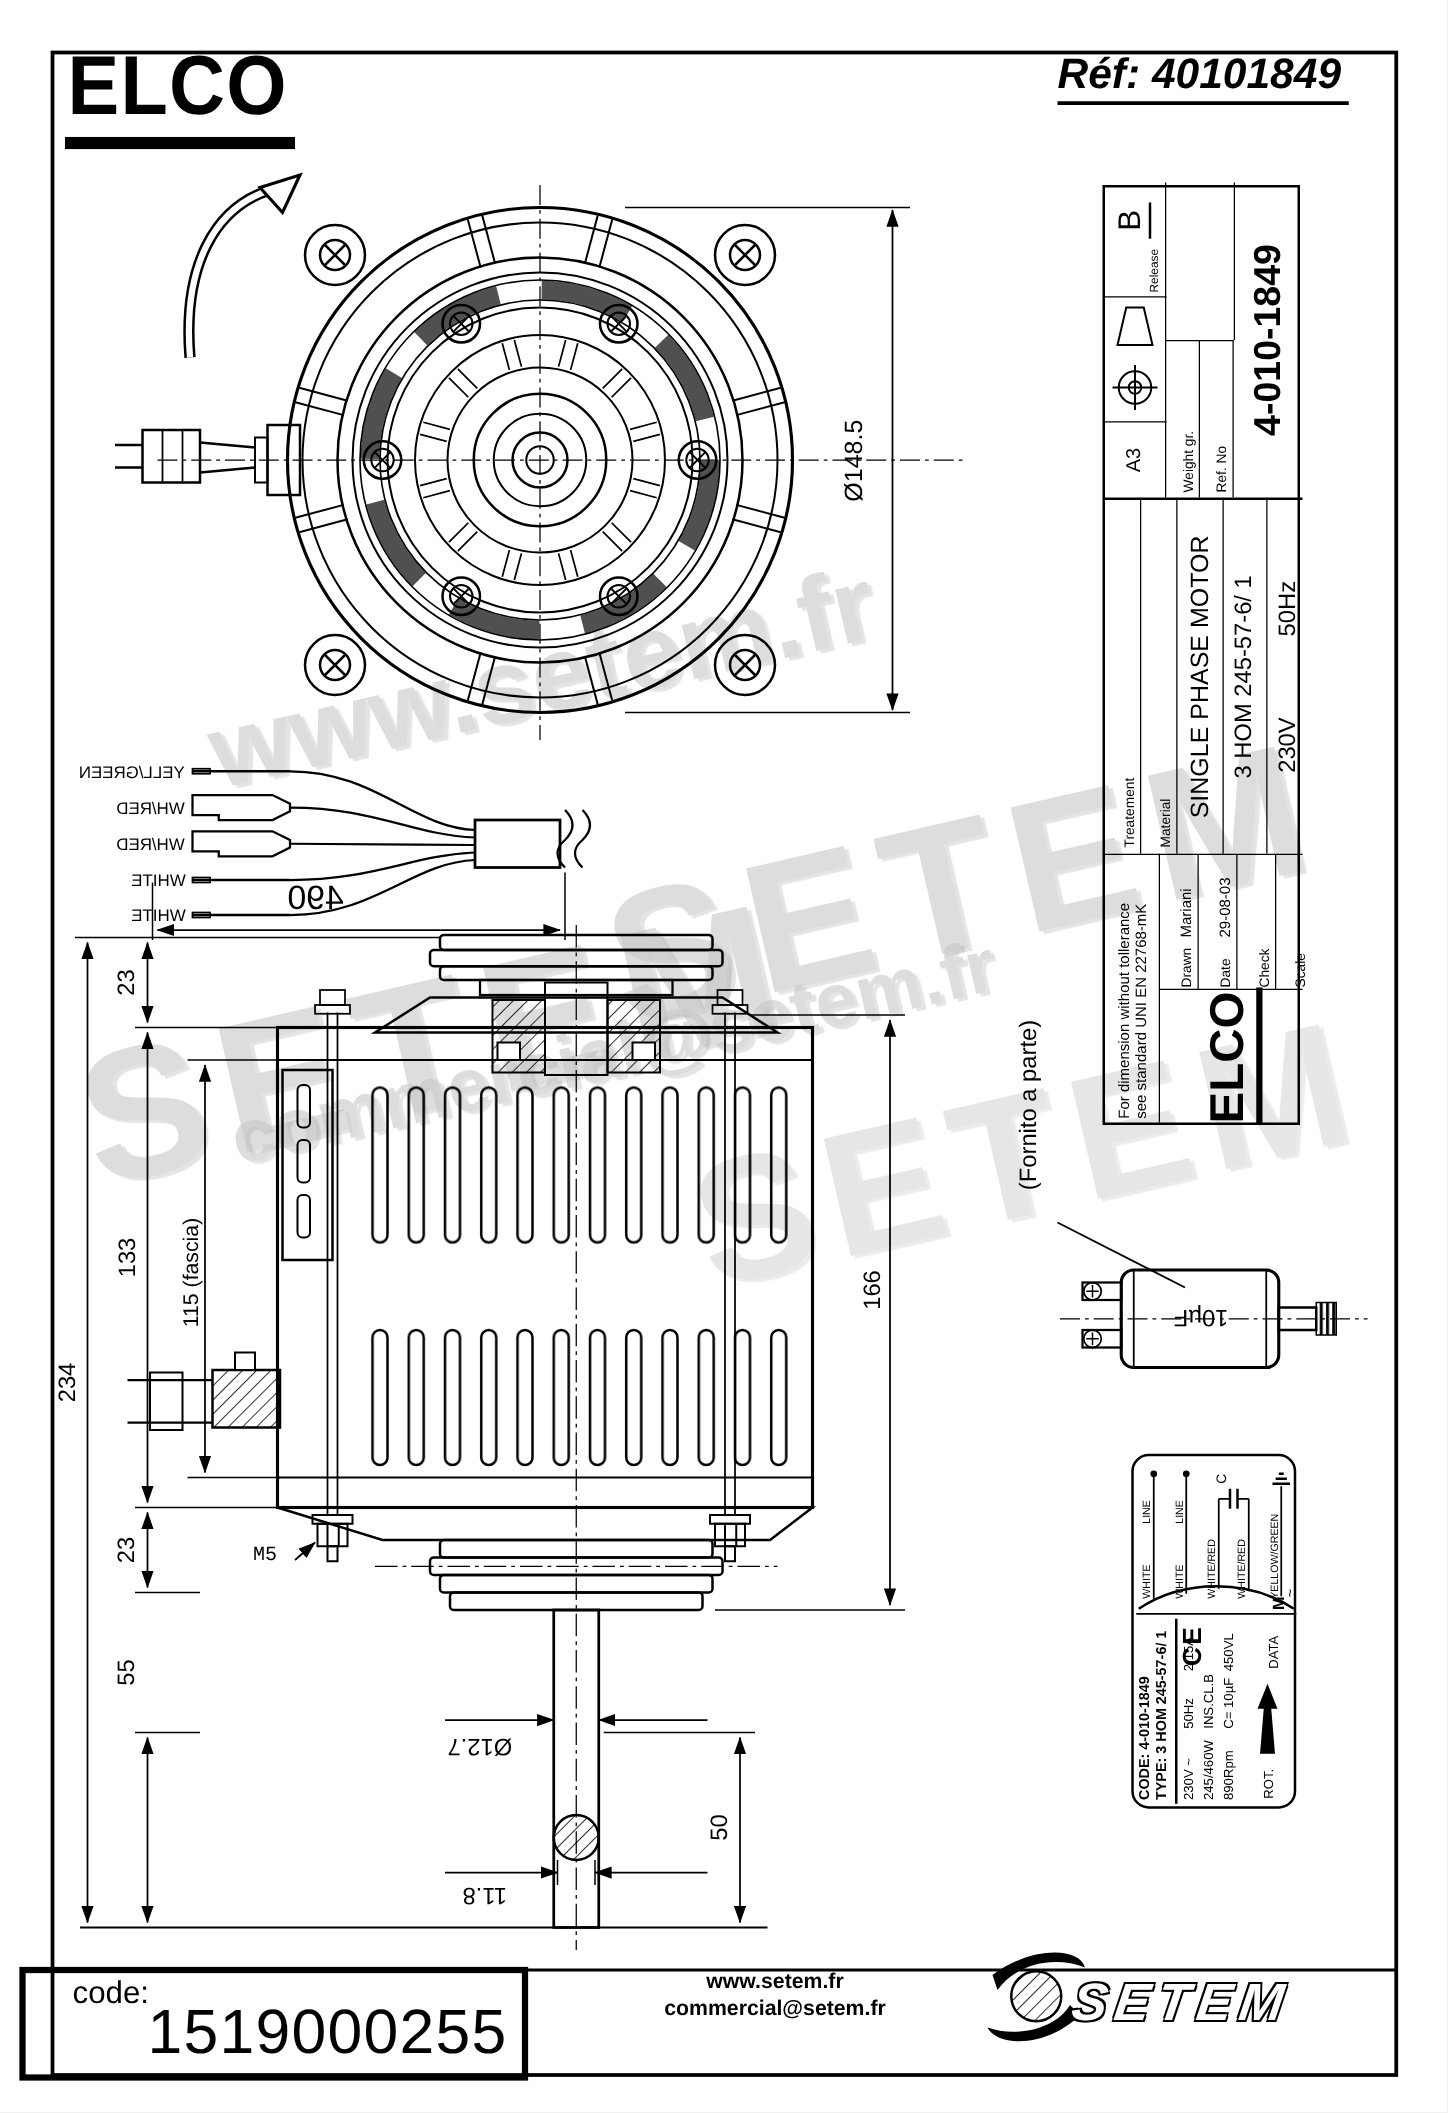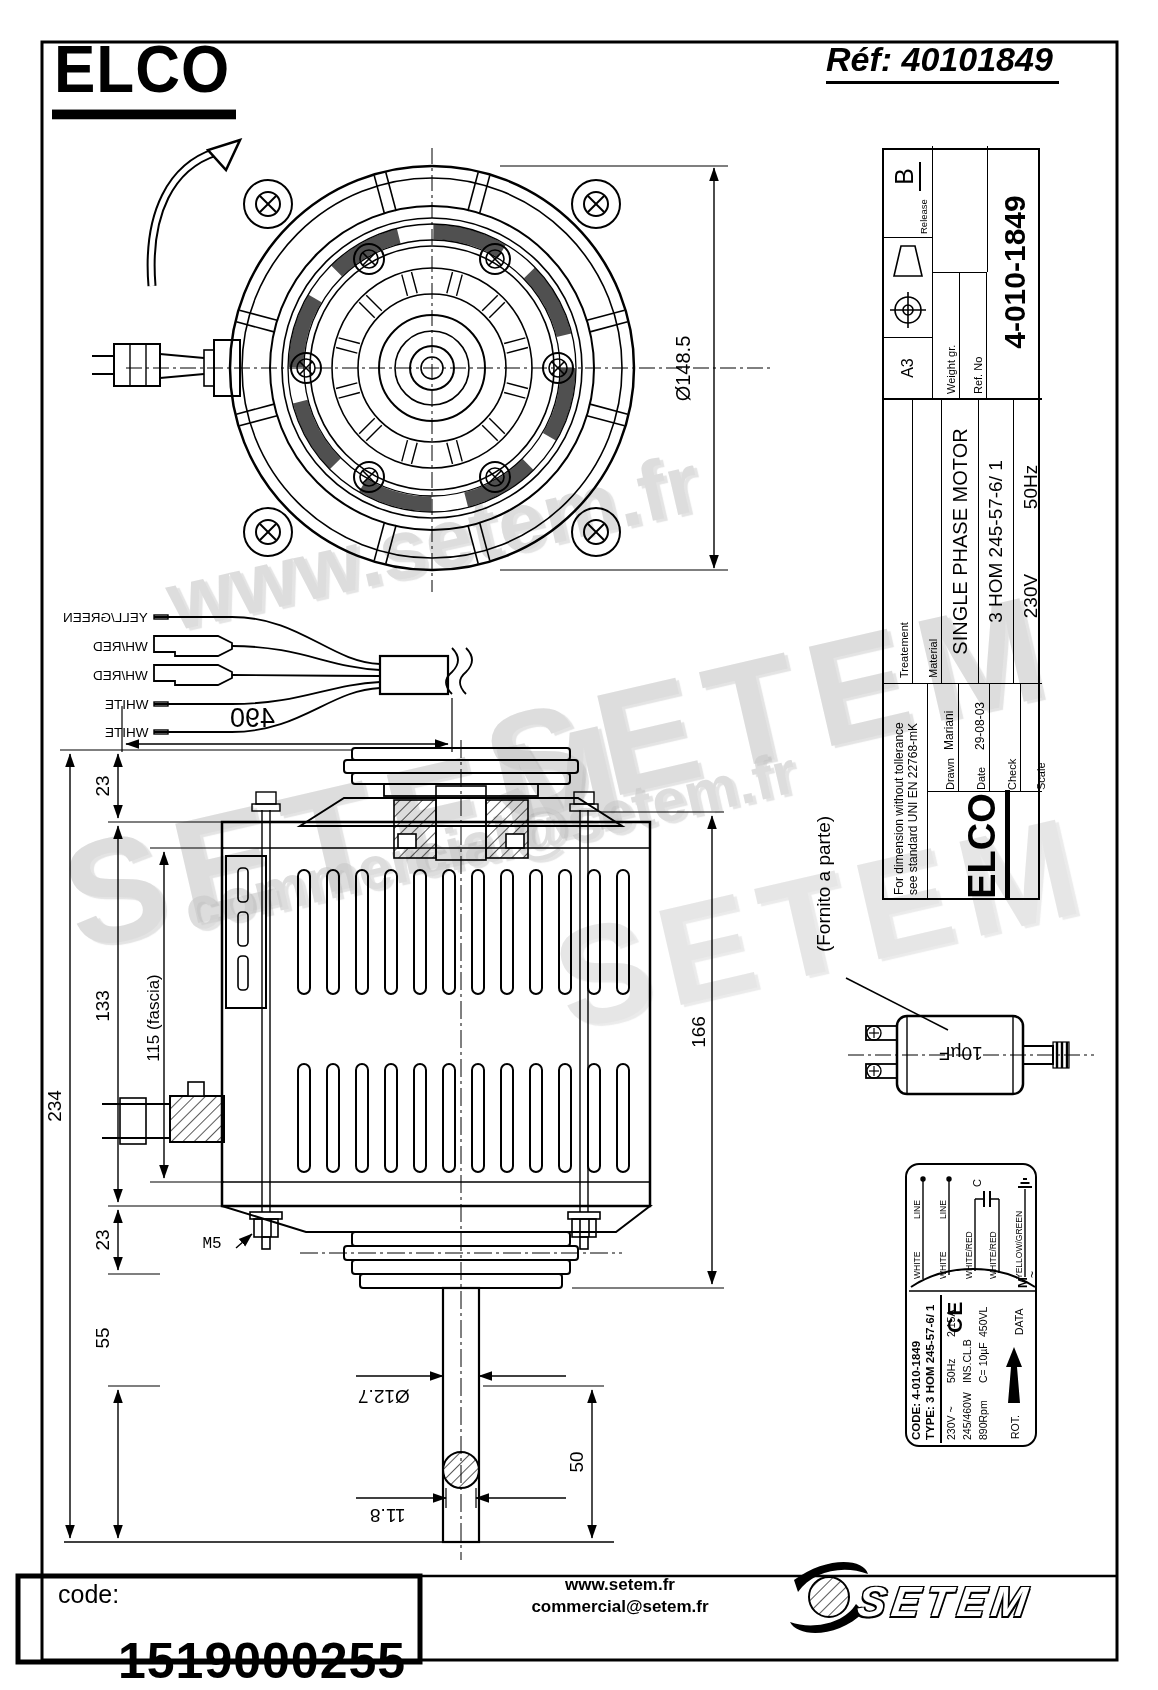--- a/index.html
+++ b/index.html
@@ -379,21 +379,21 @@
     <g>
       <circle cx="829" cy="1597" r="20" fill="url(#hatch)" stroke="#000" stroke-width="2"></circle>
       <path d="M794 1580 C826 1556 864 1558 868 1574 C842 1564 812 1572 798 1592 Z" fill="#000"></path>
       <path d="M864 1612 C838 1638 798 1638 790 1622 C812 1630 844 1624 856 1604 Z" fill="#000"></path>
     </g>
   </svg>
 
   <div class="t" style="left:52px;top:36px;height:78px;z-index:4;">
     <span class="elco-logo" style="font-size:62px;">ELCO</span>
   </div>
-  <div class="t" style="left:826px;top:40px;align-items:flex-end;">
+  <div class="t" style="left:846px;top:40px;align-items:flex-end;">
     <span style="font-size:34px;font-weight:700;font-style:italic;border-bottom:3px solid #000;padding:0 6px 2px 0;">Réf: 40101849</span>
   </div>
 
   <div class="t r270" style="left:660px;top:296px;width:48px;height:144px;font-size:20px;">
       <span>Ø148.5</span>
     </div>
 
   <div class="t mx" style="left:48px;top:606px;width:100px;height:22px;font-size:13.5px;">
       <span>YELL/GREEN</span>
     </div>
@@ -579,21 +579,21 @@
     <div class="a" style="left:166px;top:31px;font-size:8.5px;">WHITE</div>
     <div class="a" style="left:226px;top:31px;font-size:8.5px;">LINE</div>
     <div class="a" style="left:166px;top:57px;font-size:8.5px;">WHITE/RED</div>
     <div class="a" style="left:166px;top:81px;font-size:8.5px;">WHITE/RED</div>
     <div class="a" style="left:166px;top:107px;font-size:8.5px;">YELLOW/GREEN</div>
   </div>
 
   <div class="t" style="left:58px;top:1580px;font-size:25px;font-weight:400;align-items:flex-end;">
       <span>code:</span>
     </div>
-  <div class="t" style="left:118px;top:1596px;font-size:50px;font-weight:700;letter-spacing:1px;margin-top:36px;">
+  <div class="t" style="left:118px;top:1596px;font-size:50px;font-weight:400;letter-spacing:1px;">
       <span>1519000255</span>
     </div>
   <div class="t" style="left:540px;top:1574px;width:160px;height:22px;font-size:17px;font-weight:700;">
       <span>www.setem.fr</span>
     </div>
   <div class="t" style="left:520px;top:1596px;width:200px;height:22px;font-size:17px;font-weight:700;">
       <span>commercial@setem.fr</span>
     </div>
   <div class="t" style="left:858px;top:1578px;">
     <span class="outline-txt" style="font-size:42px;font-weight:900;font-style:italic;letter-spacing:6px;transform:skewX(-8deg);">SETEM</span>

